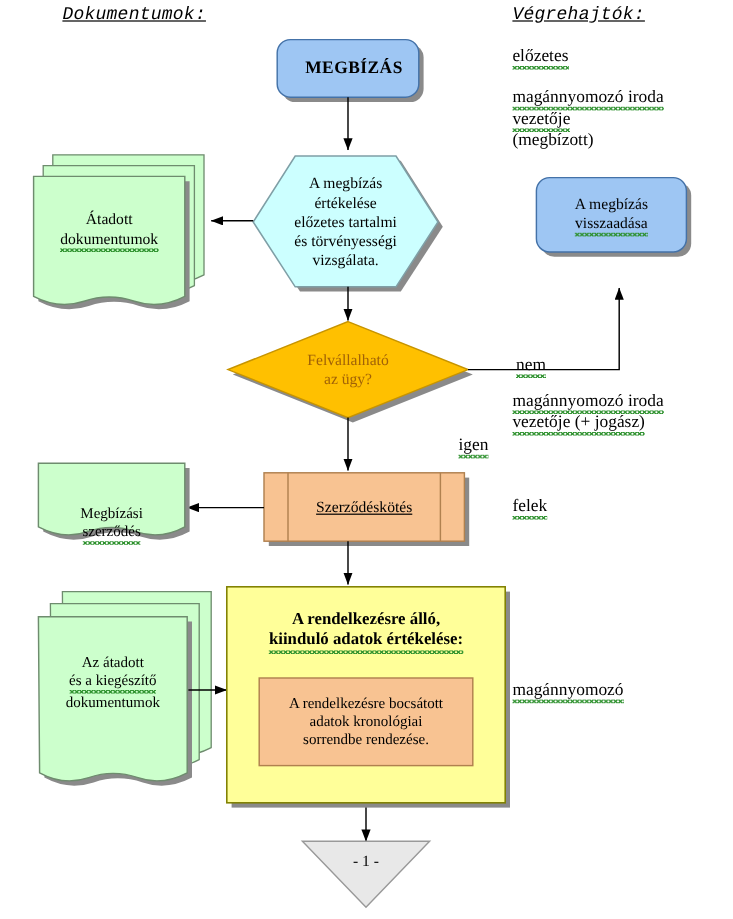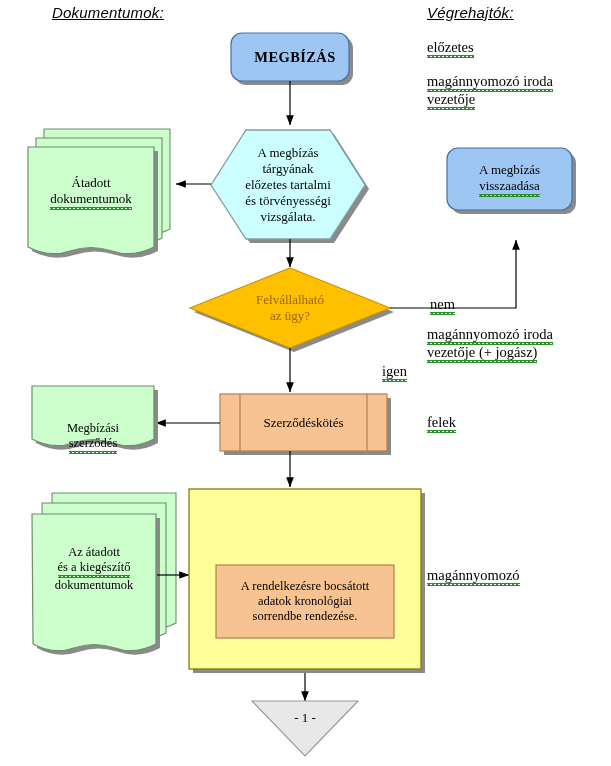--- a/index.html
+++ b/index.html
@@ -7,21 +7,21 @@
     width:611px;height:766px;position:relative;overflow:hidden;
     font-family:"Liberation Serif","DejaVu Serif",serif;
     color:#000;
   }
   #stage{position:absolute;left:0;top:0;width:611px;height:766px;}
   .abs{position:absolute;}
   svg.layer{position:absolute;left:0;top:0;width:611px;height:766px;overflow:visible;}
 
   
   .hdr{
-    font-style:italic;font-size:15px;font-family:Liberation Sans, sans-serif;
+    font-style:italic;font-size:15px;font-family:Liberation Mono, monospace;
     text-decoration:underline;white-space:nowrap;letter-spacing:.2px;
   }
   
   .actor{
     font-size:14.5px;line-height:18px;white-space:nowrap;
     font-family:"Liberation Serif","DejaVu Serif",serif;
   }
   .sp{ 
     background-image:
       linear-gradient(45deg,transparent 42%,#2a8f2a 42%,#2a8f2a 58%,transparent 58%),
@@ -113,20 +113,21 @@
   <div class="abs hdr" style="left:52px;top:4px;">Dokumentumok:</div>
   <div class="abs hdr" style="left:427px;top:4px;">Végrehajtók:</div>
 
   <div class="abs actor" style="left:427px;top:38px;">
     <span class="sp">előzetes</span>
   </div>
 
   <div class="abs actor" style="left:427px;top:72px;">
     <div><span class="sp">magánnyomozó iroda</span></div>
     <div><span class="sp">vezetője</span></div>
+    <div><span>(megbízott)</span></div>
   </div>
 
   <div class="abs actor" style="left:427px;top:325px;">
     <div><span class="sp">magánnyomozó iroda</span></div>
     <div><span class="sp">vezetője (+ jogász)</span></div>
   </div>
 
   <div class="abs actor" style="left:427px;top:413px;">
     <span class="sp">felek</span>
   </div>
@@ -141,57 +142,59 @@
   <div class="abs edge-lbl" style="left:382px;top:363px;">
     <span class="sp">igen</span>
   </div>
 
   <div class="nodetxt" style="left:231px;top:33px;width:118px;height:48px;">
     <span class="t-start">MEGBÍZÁS</span>
   </div>
 
   <div class="nodetxt" style="left:211px;top:130px;width:154px;height:109px;flex-direction:column;">
     <span class="t-small">A megbízás</span>
-    <span class="t-small">tárgyának</span>
+    <span class="t-small">értékelése</span>
     <span class="t-small">előzetes tartalmi</span>
     <span class="t-small">és törvényességi</span>
     <span class="t-small">vizsgálata.</span>
   </div>
 
   <div class="nodetxt" style="left:28px;top:147px;width:126px;height:90px;flex-direction:column;">
     <span class="t-small">Átadott</span>
     <span class="t-small sp">dokumentumok</span>
   </div>
 
   <div class="nodetxt" style="left:210px;top:268px;width:160px;height:80px;flex-direction:column;">
     <span class="t-dec">Felvállalható</span>
     <span class="t-dec">az ügy?</span>
   </div>
 
   <div class="nodetxt" style="left:447px;top:148px;width:125px;height:62px;flex-direction:column;">
     <span class="t-small">A megbízás</span>
     <span class="t-small sp">visszaadása</span>
   </div>
 
-  <div class="nodetxt" style="left:240px;top:394px;width:127px;height:57px;">
+  <div class="nodetxt" style="left:240px;top:394px;width:127px;height:57px;text-decoration:underline;">
     <span class="t-small">Szerződéskötés</span>
   </div>
 
   <div class="nodetxt" style="left:32px;top:386px;width:122px;height:48px;flex-direction:column;margin-top:27px;">
     <span class="t-ms">Megbízási</span>
     <span class="t-ms sp">szerződés</span>
   </div>
 
   <div class="nodetxt" style="left:32px;top:514px;width:124px;height:110px;flex-direction:column;">
     <span class="t-ms">Az átadott</span>
     <span class="t-ms sp">és a kiegészítő</span>
     <span class="t-ms">dokumentumok</span>
   </div>
 
   <div class="nodetxt" style="left:189px;top:497px;width:232px;height:58px;flex-direction:column;">
+    <span class="t-bold">A rendelkezésre álló,</span>
+    <span class="t-bold sp">kiinduló adatok értékelése:</span>
   </div>
 
   <div class="nodetxt" style="left:216px;top:565px;width:178px;height:73px;flex-direction:column;">
     <span class="t-ms">A rendelkezésre bocsátott</span>
     <span class="t-ms">adatok kronológiai</span>
     <span class="t-ms">sorrendbe rendezése.</span>
   </div>
 
   <div class="nodetxt" style="left:252px;top:703px;width:106px;height:30px;">
     <span class="t-small">- 1 -</span>

